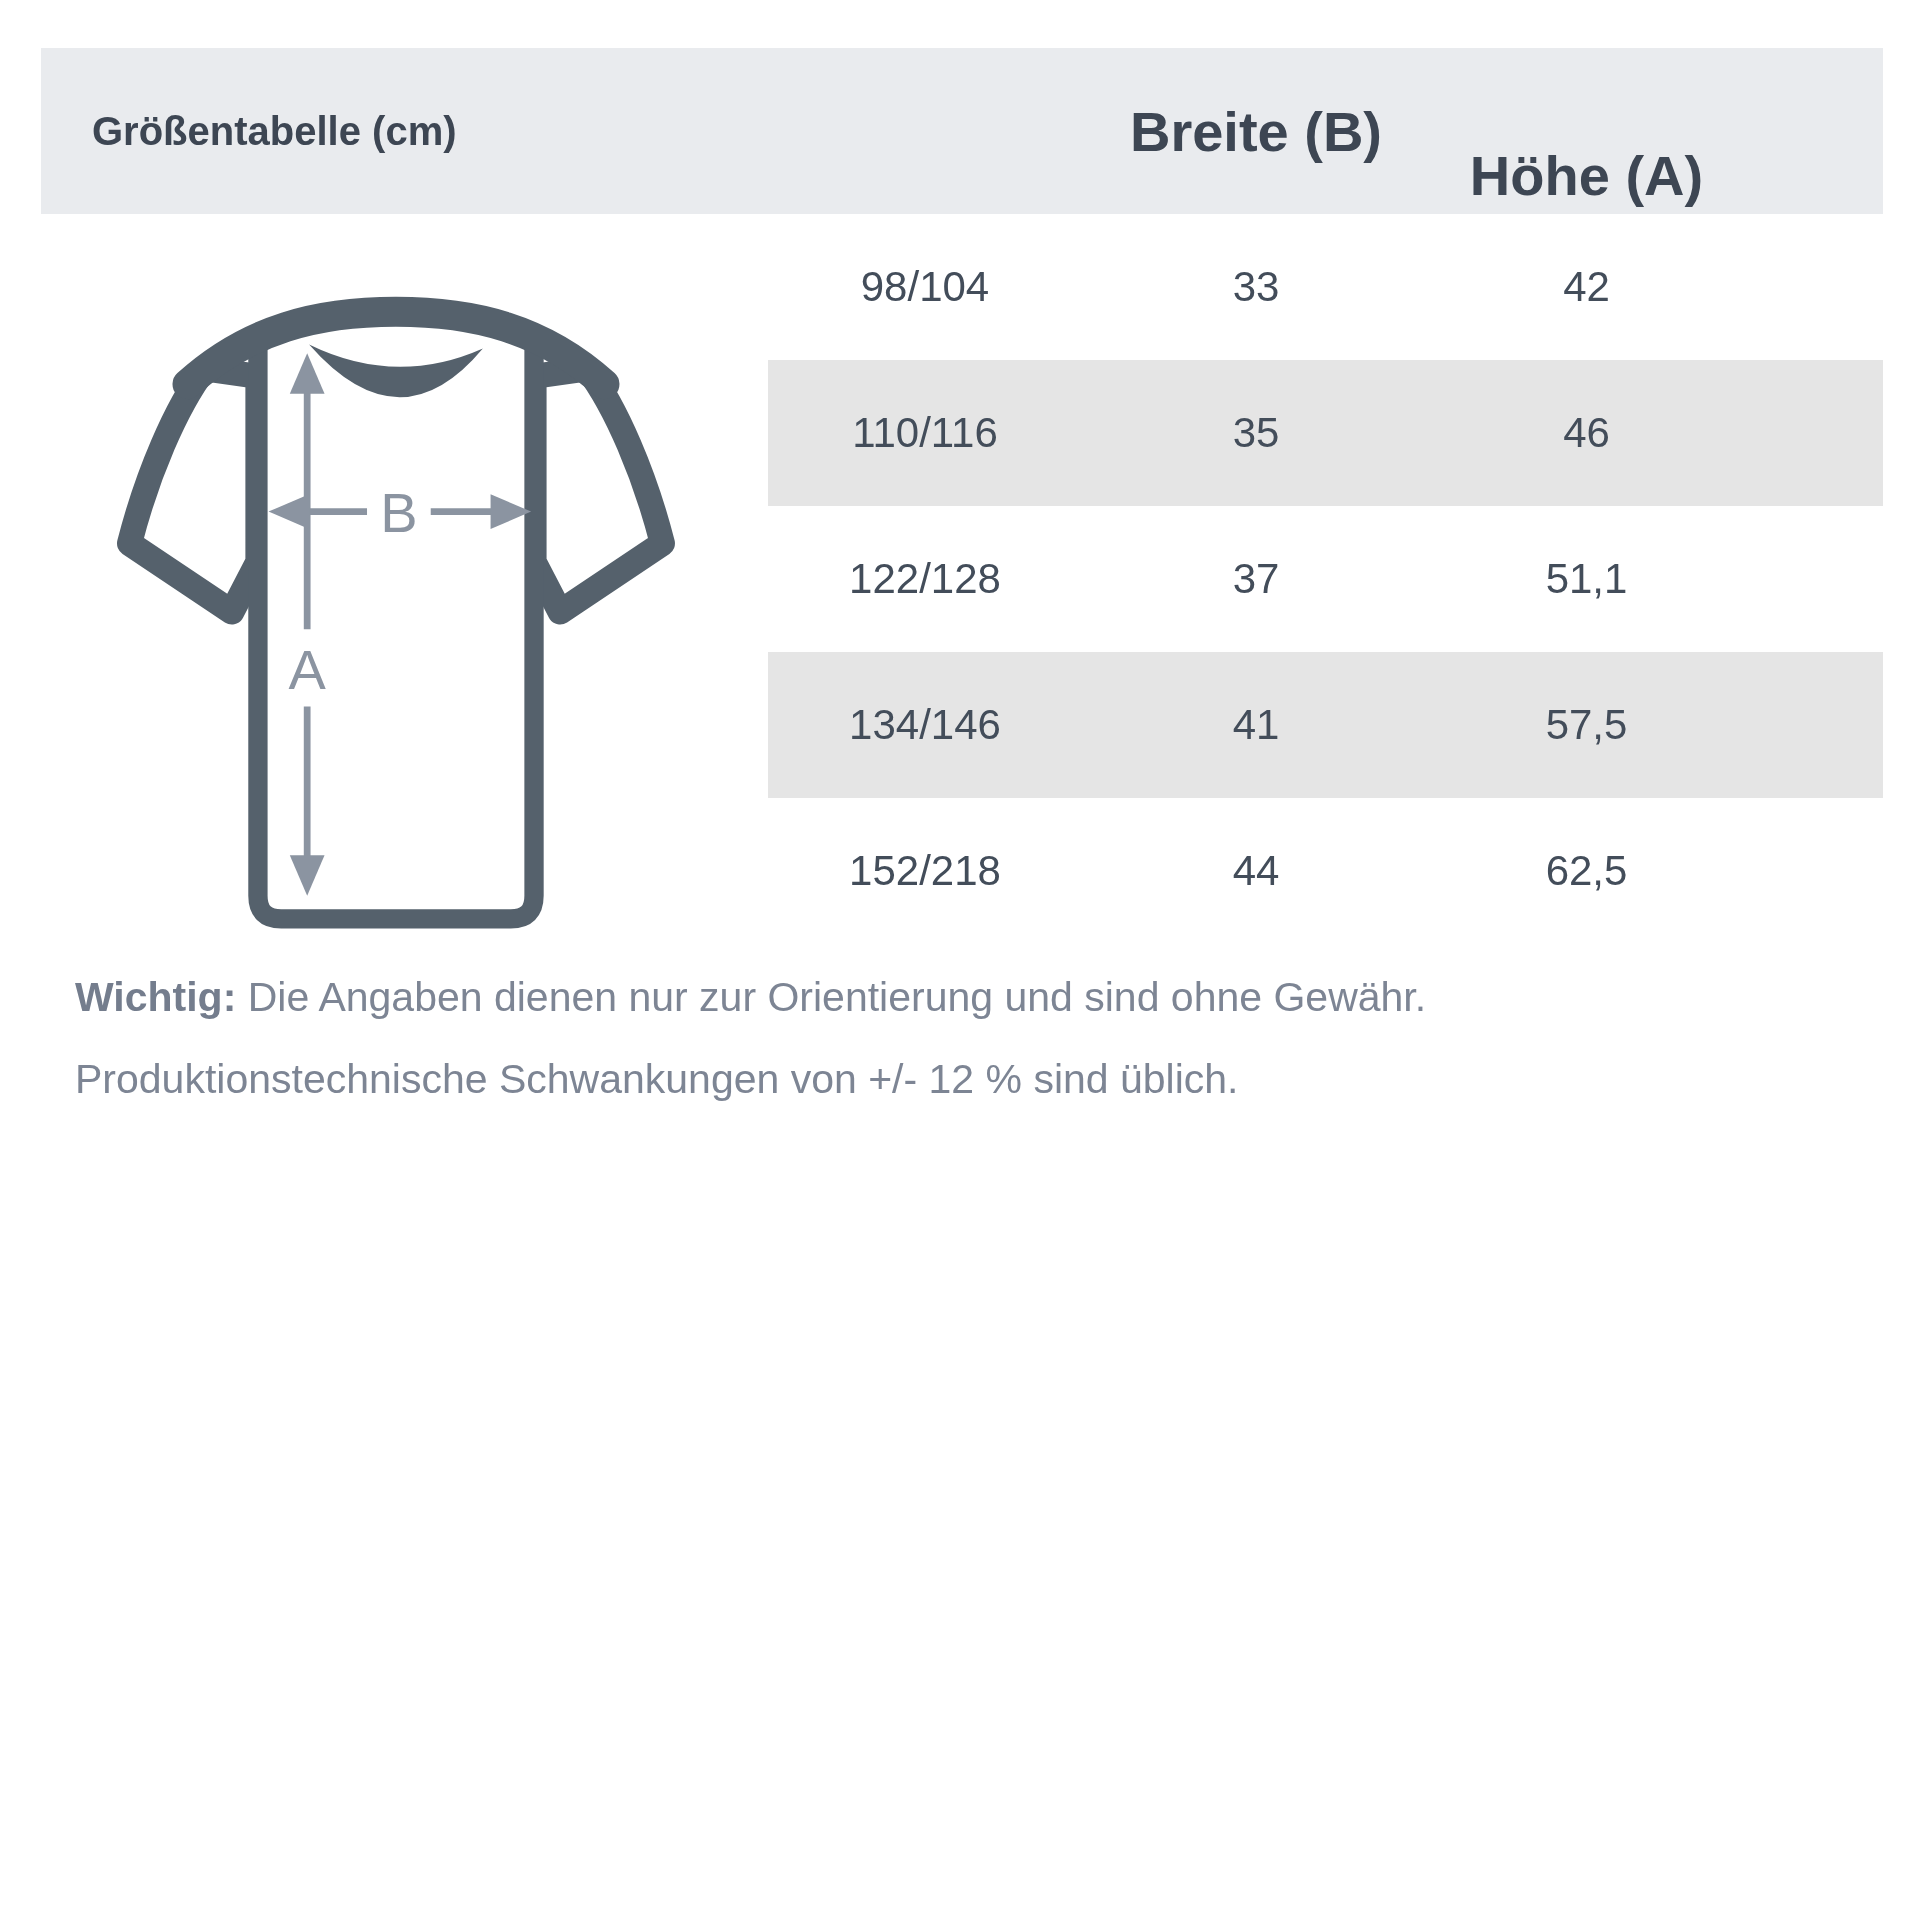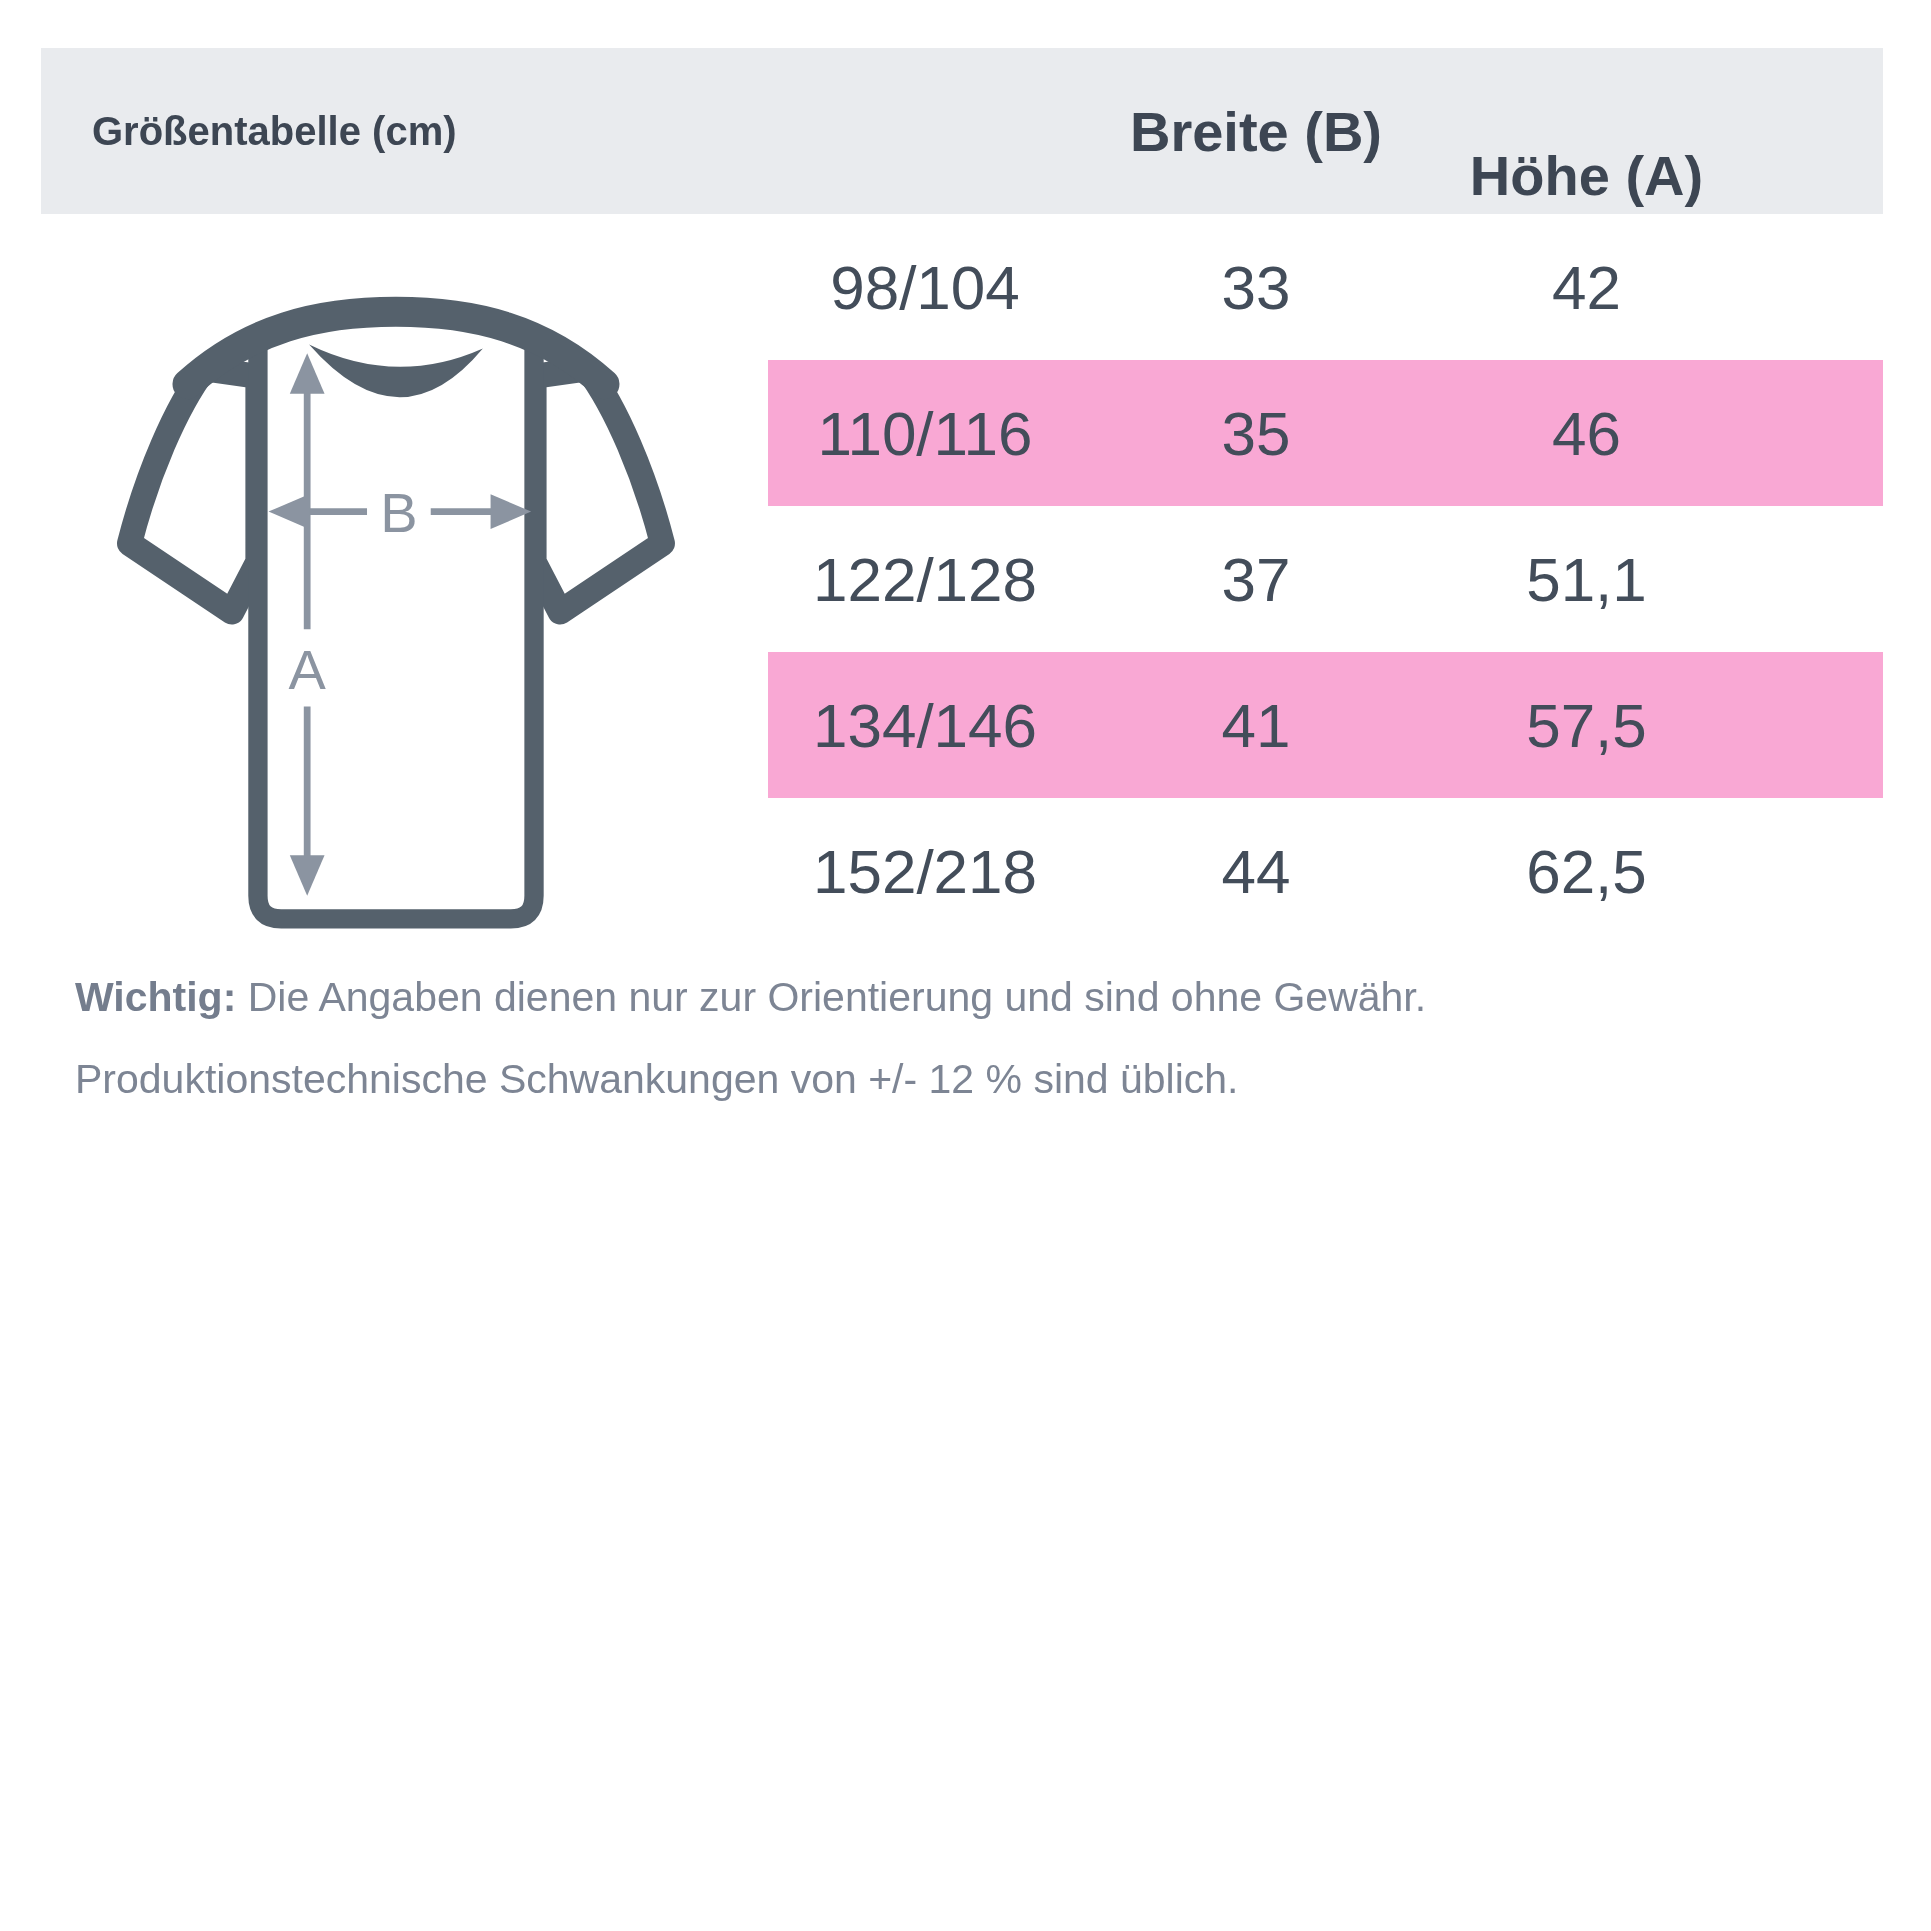--- a/index.html
+++ b/index.html
@@ -37,25 +37,25 @@
 
   #rows {
     position: absolute;
     left: 768px; top: 214px;
     width: 1115px;
   }
   .row {
     position: relative;
     width: 1115px; height: 146px;
   }
-  .row.shaded { background: #f9a8d4; }
+  .row.shaded { background: #e5e5e5; }
   .cell {
     position: absolute; top: 0; height: 146px;
     display: flex; align-items: center; justify-content: center;
-    font-size: 62px; color: #434d5a; white-space: nowrap;
+    font-size: 42px; color: #434d5a; white-space: nowrap;
   }
   .cell.size   { left: 0px;   width: 314px; }
   .cell.breite { left: 314px; width: 348px; }
   .cell.hoehe  { left: 642px; width: 353px; }
 
   .shirt-wrap {
     position: absolute;
     left: 87px; top: 222px;
     width: 589px; height: 724px;
   }

